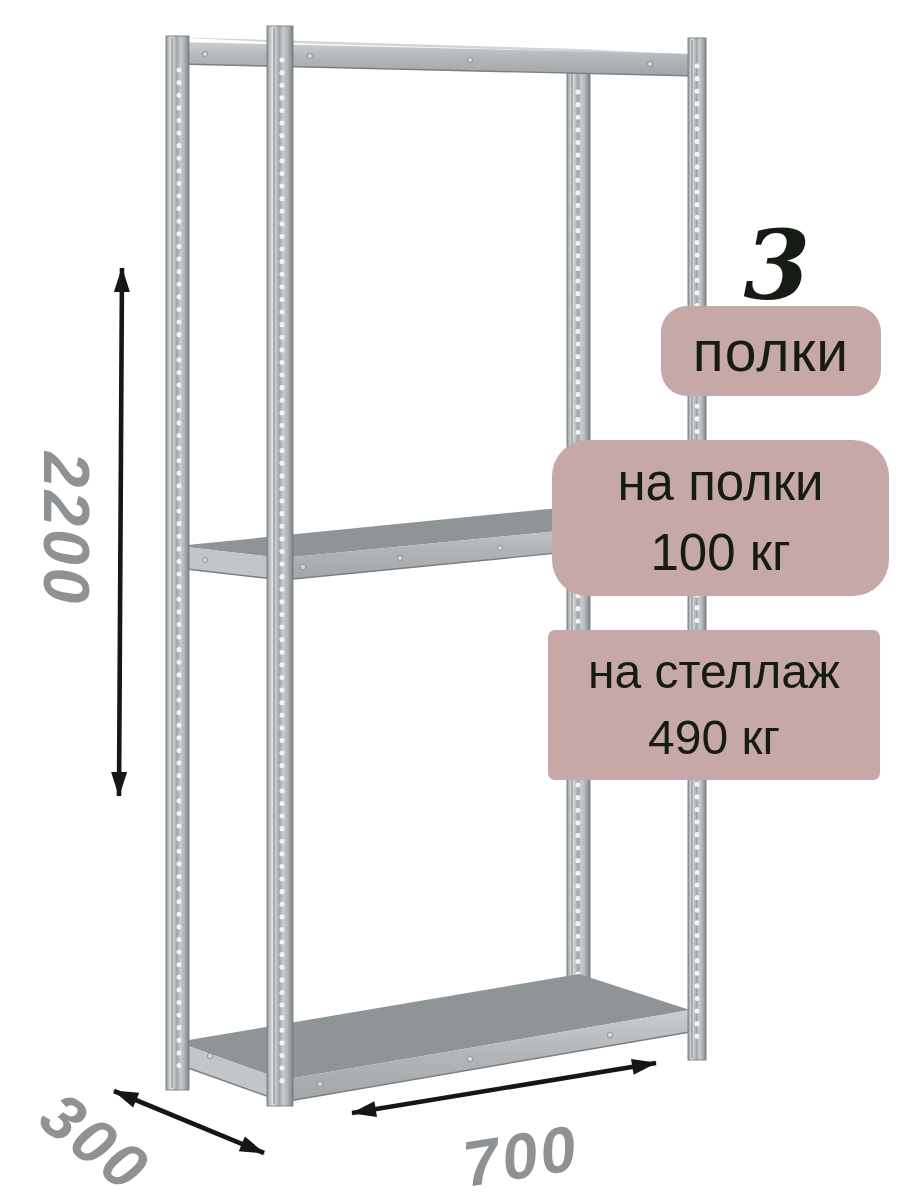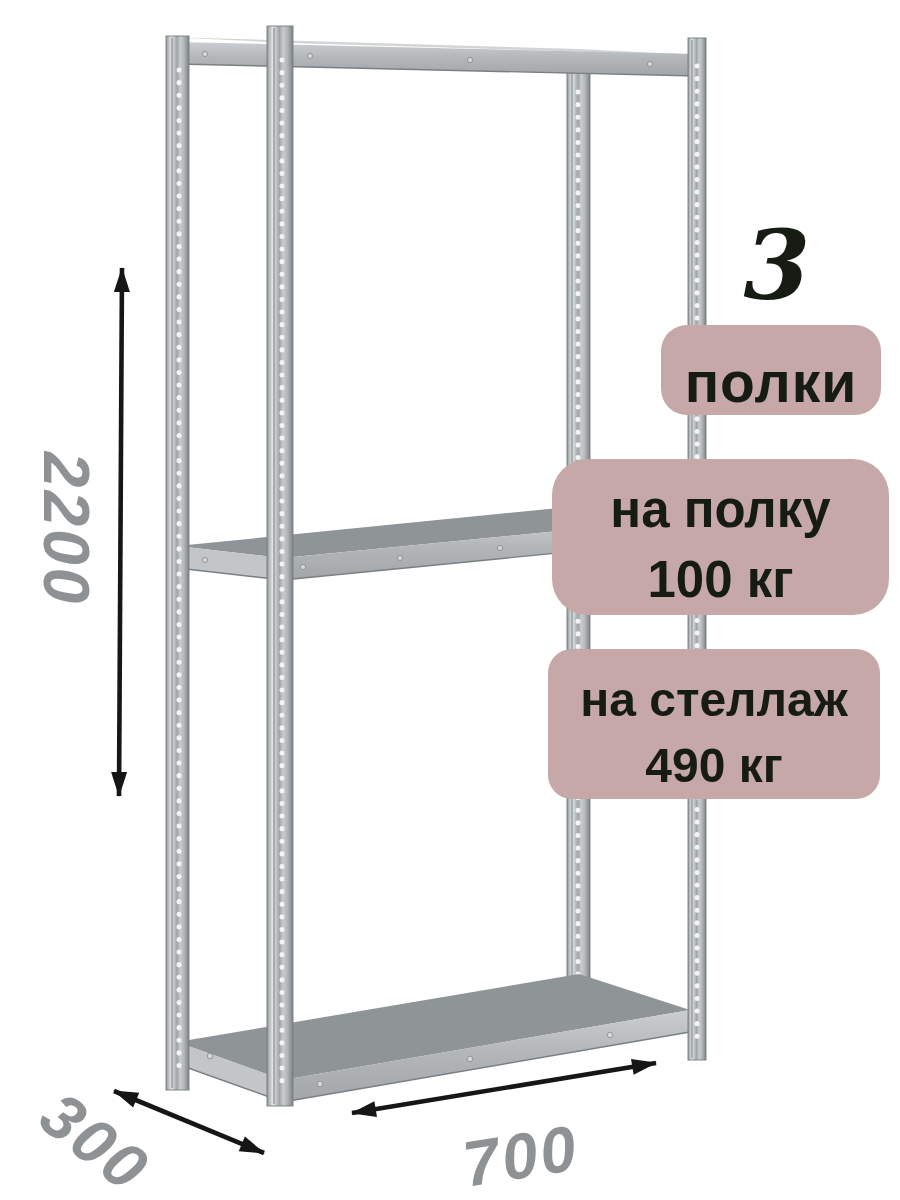--- a/index.html
+++ b/index.html
@@ -43,28 +43,28 @@
   .dim-width {left:521px;top:1156px;transform:translate(-50%,-50%) rotate(-9deg);}
 
   .count-number{
     position:absolute;left:777px;top:266px;transform:translate(-50%,-50%);
     font-family:"DejaVu Serif","Liberation Serif",serif;
     font-style:italic;font-weight:bold;font-size:96px;line-height:1;
     color:var(--badge-text);
   }
   .badge{
     position:absolute;background:var(--badge-bg);color:var(--badge-text);
-    font-weight:bold;display:flex;flex-direction:column;
-    align-items:center;justify-content:flex-end;text-align:center;margin-top:19px;
+    font-weight:normal;display:flex;flex-direction:column;
+    align-items:center;justify-content:center;text-align:center;
   }
   .badge-shelves{left:661px;top:306px;width:220px;height:90px;border-radius:26px;
     font-size:57px;letter-spacing:1px;}
   .badge-shelf-load{left:552px;top:440px;width:337px;height:156px;border-radius:36px;
     font-size:51px;line-height:70px;}
-  .badge-rack-load{left:548px;top:630px;width:332px;height:150px;border-radius:24px;
+  .badge-rack-load{left:548px;top:630px;width:332px;height:150px;border-radius:7px;
     font-size:48px;line-height:66px;}
 </style>
 </head>
 <body>
 
 <div class="scene">
 
   <svg width="900" height="1200" viewBox="0 0 900 1200">
     <defs>
       <linearGradient id="postGrad" x1="0" y1="0" x2="1" y2="0">
@@ -157,21 +157,21 @@
   <div class="dim dim-height">2200</div>
   <div class="dim dim-depth">300</div>
   <div class="dim dim-width">700</div>
 
   <div class="count-number">3</div>
   <div class="badge badge-shelves">
     <span>полки</span>
   </div>
 
   <div class="badge badge-shelf-load">
-    <span>на полку</span>
+    <span>на полки</span>
     <span>100 кг</span>
   </div>
 
   <div class="badge badge-rack-load">
     <span>на стеллаж</span>
     <span>490 кг</span>
   </div>
 
 </div>
 

